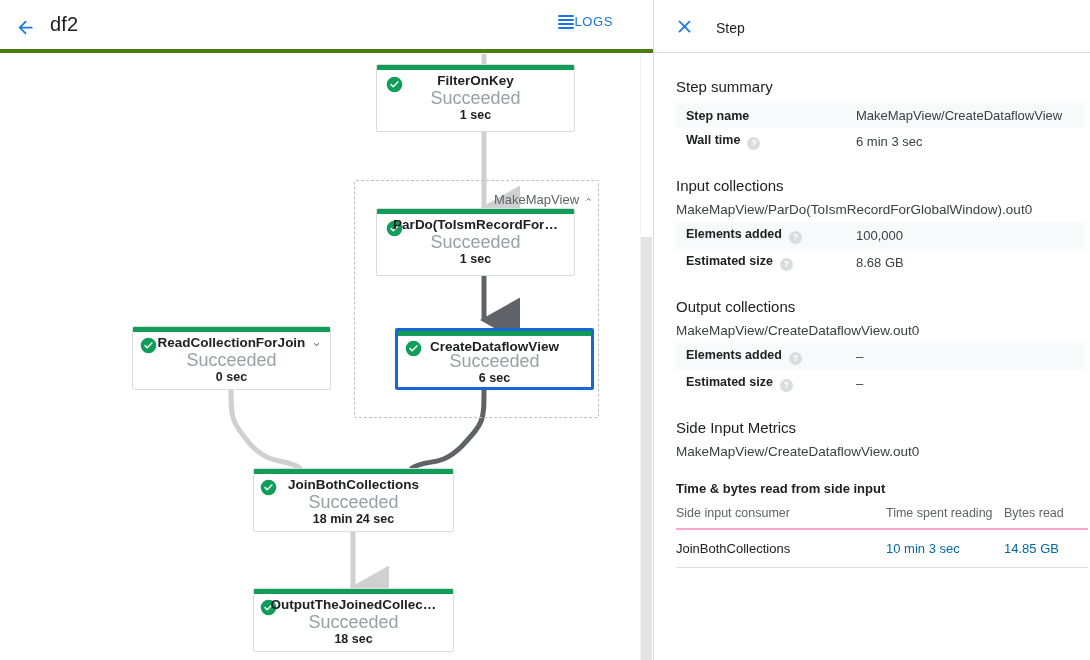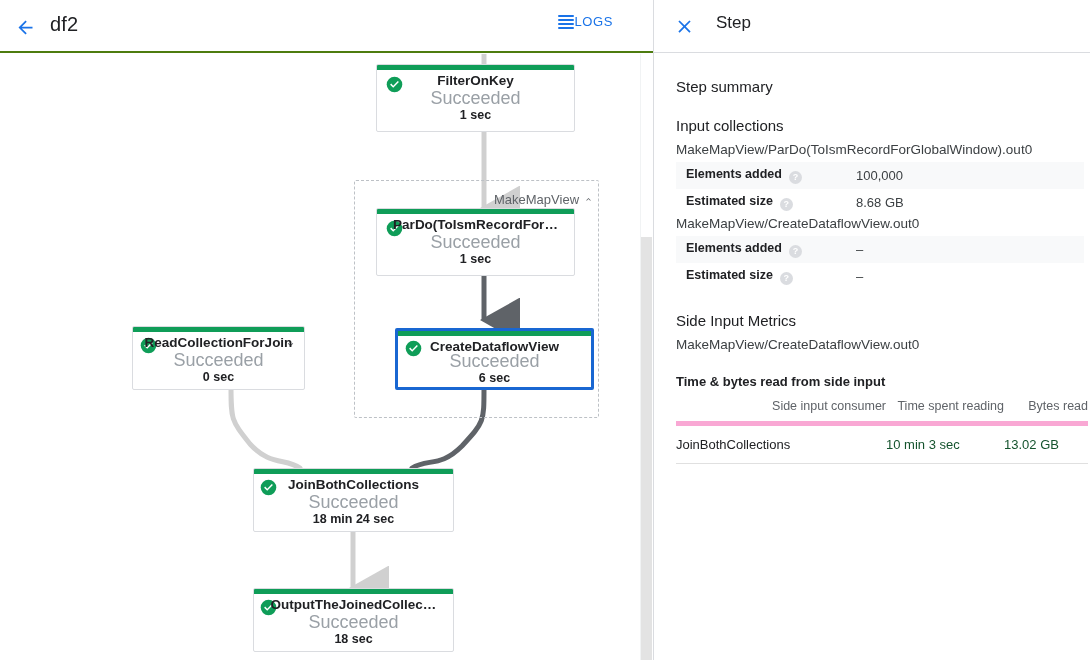--- a/index.html
+++ b/index.html
@@ -13,21 +13,21 @@
   }
   #app { position: relative; width: 1090px; height: 660px; background:#fff; }
 
   
   #left-pane {
     position: absolute; left:0; top:0; width:653px; height:660px;
     background:#fff; overflow:hidden;
   }
   #left-header {
     position:absolute; left:0; top:0; width:653px; height:53px;
-    border-bottom:2px solid #4d7c0f; background:#fff;
+    border-bottom:4px solid #4d7c0f; background:#fff;
   }
   #back-btn {
     position:absolute; left:10px; top:12px; width:30px; height:30px;
     display:flex; align-items:center; justify-content:center;
     cursor:pointer; border-radius:50%;
   }
   #job-title {
     position:absolute; left:50px; top:13px;
     font-size:20px; color:#202124; font-weight:400; letter-spacing:0.1px;
   }
@@ -107,22 +107,22 @@
   }
   #right-header {
     position:absolute; left:0; top:0; width:436px; height:53px;
     border-bottom:1px solid #dadce0;
   }
   #close-btn {
     position:absolute; left:16px; top:12px; width:29px; height:29px;
     display:flex; align-items:center; justify-content:center; cursor:pointer;
   }
   #panel-title {
-    position:absolute; left:62px; top:13px;
-    font-size:17px; color:#202124; font-weight:400;
+    position:absolute; left:62px; top:20px;
+    font-size:14px; color:#202124; font-weight:400;
   }
   #right-body {
     position:absolute; left:0; top:54px; width:436px; height:538px;
     padding:0 8px 8px 22px; overflow:hidden;
   }
   .sec-title {
     font-size:15px; color:#202124; font-weight:400;
     margin:22px 0 8px 0;
   }
   .sec-title.first { margin-top:24px; }
@@ -139,27 +139,27 @@
     display:inline-block; width:13px; height:13px; border-radius:50%;
     background:#dadce0; color:#fff; font-size:9px; line-height:13px;
     text-align:center; margin-left:7px; vertical-align:-2px; font-weight:700;
     cursor:pointer;
   }
   .sub-title {
     font-size:13px; font-weight:700; color:#202124; margin:22px 0 0 0;
   }
   table.sidetbl { width:412px; border-collapse:collapse; table-layout:fixed; margin-top:4px; }
   table.sidetbl th {
-    font-size:12.5px; font-weight:400; color:#5f6368; text-align:right;
-    padding:6px 0 8px 0; border-bottom:5px solid #f9a8d4;
+    font-size:12.5px; font-weight:400; color:#5f6368; text-align:left;
+    padding:6px 0 8px 0; border-bottom:2px solid #f9a8d4;
   }
   table.sidetbl th.c2, table.sidetbl td.c2 { width:118px; }
   table.sidetbl th.c3, table.sidetbl td.c3 { width:84px; }
   table.sidetbl td {
-    font-size:13px; color:#14532d; padding:11px 0 11px 0;
+    font-size:13px; color:#0369a1; padding:11px 0 11px 0;
     border-bottom:1px solid #e0e0e0;
   }
   table.sidetbl td.c1 { color:#202124; }
 </style>
 </head>
 <body>
 
 <div id="app">
 
   <div id="left-pane">
@@ -247,21 +247,21 @@
           <circle cx="12" cy="12" r="11" fill="#0f9d58"></circle>
           <path d="M10.2,16.6 L5.8,12.2 L7.3,10.7 L10.2,13.6 L16.7,7.1 L18.2,8.6 Z" fill="#fff"></path>
         </svg>
         <div class="inner">
           <div class="nname">CreateDataflowView</div>
           <div class="nstatus">Succeeded</div>
           <div class="ntime">6 sec</div>
         </div>
       </div>
 
-      <div class="gnode" style="left:132px; top:272px; width:173px; height:64px;">
+      <div class="gnode" style="left:132px; top:272px; width:199px; height:64px;">
         <div class="topbar"></div>
         <svg class="check-icon" viewBox="0 0 24 24" style="left:7px; top:10px;">
           <circle cx="12" cy="12" r="11" fill="#0f9d58"></circle>
           <path d="M10.2,16.6 L5.8,12.2 L7.3,10.7 L10.2,13.6 L16.7,7.1 L18.2,8.6 Z" fill="#fff"></path>
         </svg>
         <svg class="node-chev" viewBox="0 0 24 24">
           <path d="M7.4,8.6 L12,13.2 L16.6,8.6 L18,10 L12,16 L6,10 Z" fill="#5f6368"></path>
         </svg>
         <div class="inner">
           <div class="nname">ReadCollectionForJoin</div>
@@ -312,36 +312,49 @@
         <svg width="21" height="21" viewBox="0 0 24 24">
           <path d="M19,6.41 L17.59,5 L12,10.59 L6.41,5 L5,6.41 L10.59,12 L5,17.59 L6.41,19 L12,13.41 L17.59,19 L19,17.59 L13.41,12 Z" fill="#1a73e8"></path>
         </svg>
       </div>
       <div id="panel-title">Step</div>
     </div>
 
     <div id="right-body">
 
       <div class="sec-title first">Step summary</div>
+      <table class="kv">
+        <tbody>
+            <tr class="striped">
+          <td class="k"><span>Step name</span></td>
+          <td class="v">MakeMapView/CreateDataflowView</td>
+        </tr>
+        <tr>
+          <td class="k"><span>Wall time</span><span class="help-dot">?</span></td>
+          <td class="v">6 min 3 sec</td>
+        </tr>
+      </tbody>
+        </table>
 
       <div class="sec-title">Input collections</div>
       <div class="coll-name">MakeMapView/ParDo(ToIsmRecordForGlobalWindow).out0</div>
       <table class="kv">
         <tbody>
             <tr class="striped">
           <td class="k"><span>Elements added</span><span class="help-dot">?</span></td>
           <td class="v">100,000</td>
         </tr>
         <tr>
           <td class="k"><span>Estimated size</span><span class="help-dot">?</span></td>
           <td class="v">8.68 GB</td>
         </tr>
       </tbody>
         </table>
 
+      <div class="sec-title">Output collections</div>
       <div class="coll-name">MakeMapView/CreateDataflowView.out0</div>
       <table class="kv">
         <tbody>
             <tr class="striped">
           <td class="k"><span>Elements added</span><span class="help-dot">?</span></td>
           <td class="v">–</td>
         </tr>
         <tr>
           <td class="k"><span>Estimated size</span><span class="help-dot">?</span></td>
           <td class="v">–</td>
@@ -358,21 +371,21 @@
           <tr>
             <th class="c1">Side input consumer</th>
             <th class="c2">Time spent reading</th>
             <th class="c3">Bytes read</th>
           </tr>
         </thead>
         <tbody>
           <tr>
             <td class="c1">JoinBothCollections</td>
             <td class="c2">10 min 3 sec</td>
-            <td class="c3">13.02 GB</td>
+            <td class="c3">14.85 GB</td>
           </tr>
         </tbody>
       </table>
 
     </div>
   </div>
 
 </div>
 
 </body></html>

